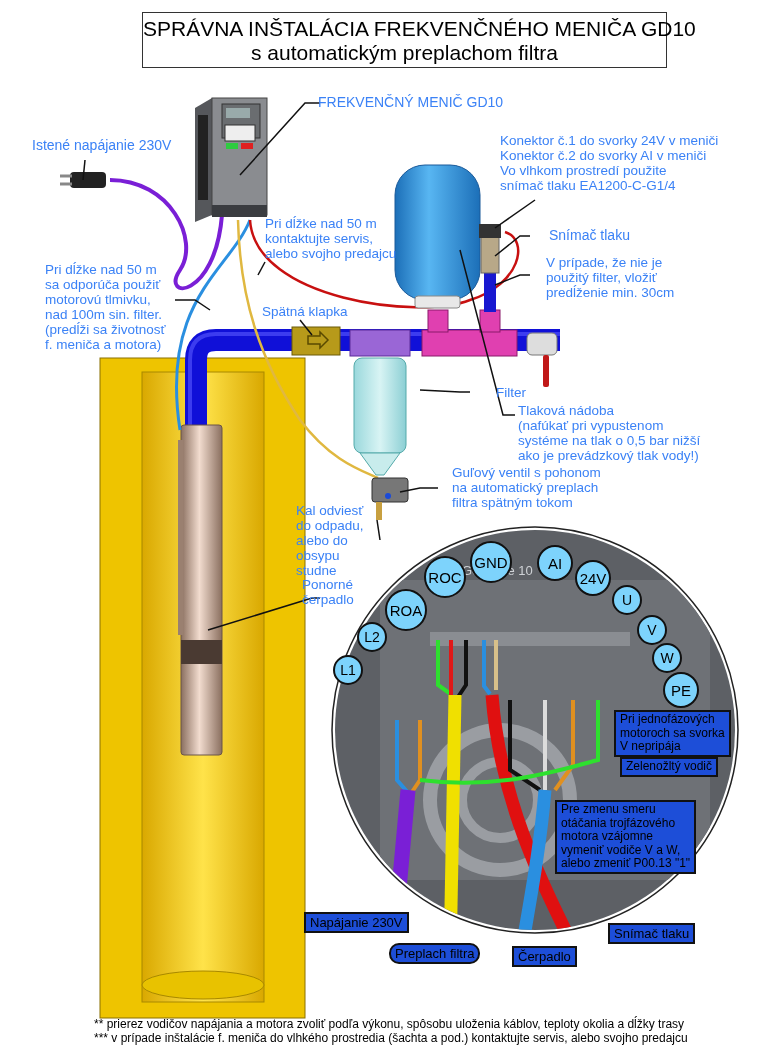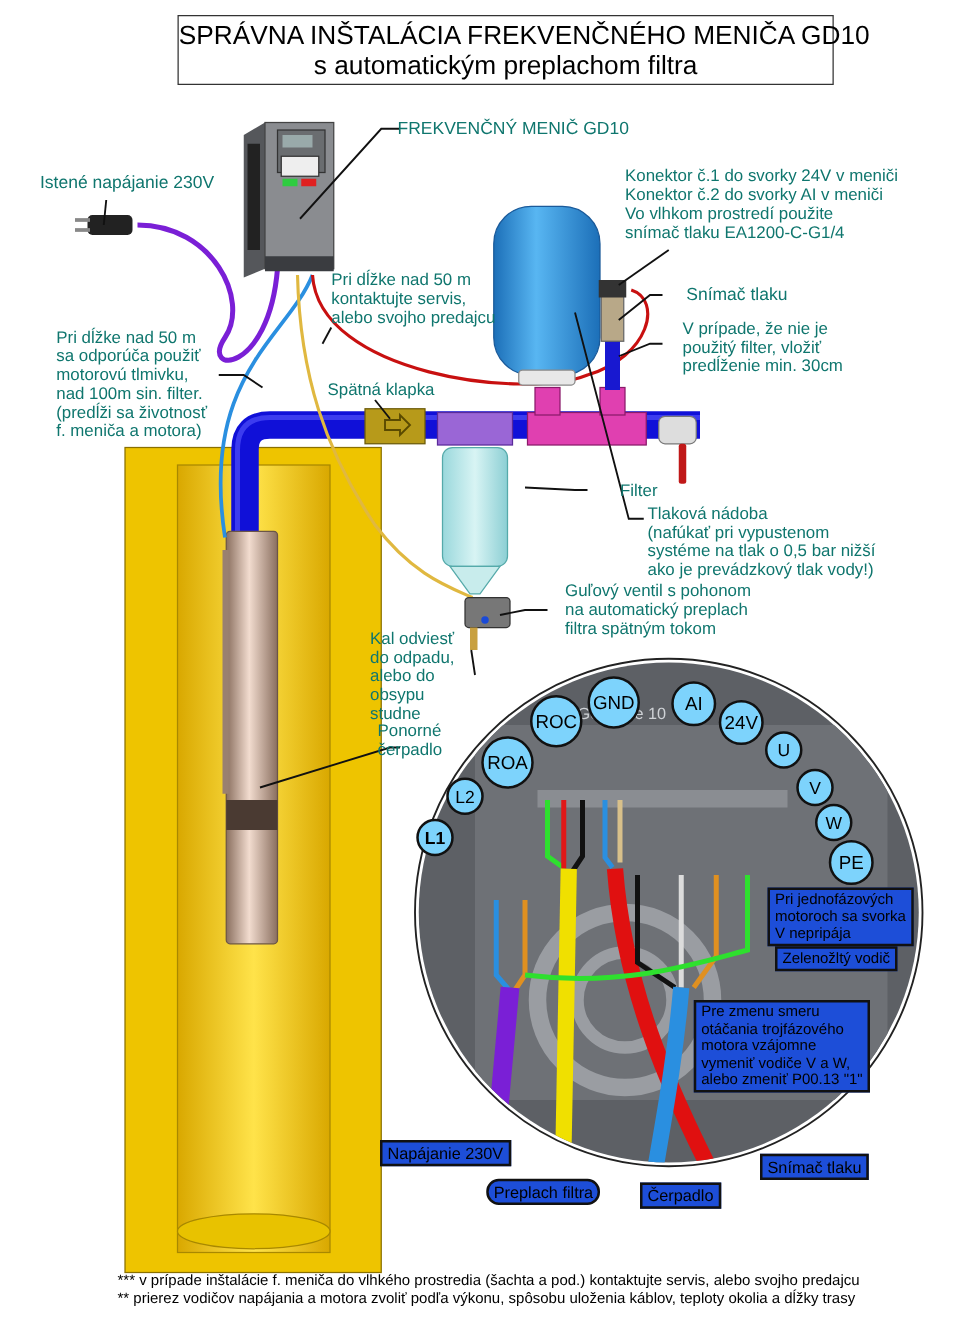--- a/index.html
+++ b/index.html
@@ -1,21 +1,21 @@
 <!DOCTYPE html>
 <html><head>
 <meta charset="utf-8">
 <style>
   html,body{margin:0;padding:0;background:#ffffff;}
   body{width:776px;height:1059px;position:relative;overflow:hidden;font-family:"Liberation Sans",sans-serif;color:#000;}
   .title-box{position:absolute;left:142px;top:12px;width:525px;height:56px;border:1.5px solid #333;box-sizing:border-box;text-align:center;background:#fff;}
   .title-box .t1{font-size:21px;line-height:24px;margin-top:4px;white-space:nowrap;}
   .title-box .t2{font-size:21px;line-height:24px;}
   svg.art{position:absolute;left:0;top:0;}
-  .lbl{position:absolute;font-size:13.5px;line-height:15px;white-space:pre;color:#0f766e;}
+  .lbl{position:absolute;font-size:13.5px;line-height:15px;white-space:pre;color:#3b82f6;}
   .tag{position:absolute;font-size:13px;line-height:15px;background:#1d4ed8;border:2px solid #111;padding:1px 4px;white-space:pre;box-sizing:border-box;}
   .tag.big{font-size:12px;line-height:13.5px;}
   .circ{position:absolute;width:36px;height:36px;border-radius:50%;background:#7dd3fc;border:2px solid #111;box-sizing:border-box;display:flex;align-items:center;justify-content:center;font-size:15px;font-weight:normal;}
   .circ.sm{width:30px;height:30px;font-size:14px;}
   .circ.lg{width:42px;height:42px;font-size:15px;}
   .foot{position:absolute;left:94px;top:1018px;font-size:12px;line-height:13.5px;white-space:pre;}
 </style>
 </head>
 <body>
 
@@ -221,31 +221,31 @@
 
 <div class="circ lg" style="left:385px;top:589px;">ROA</div>
 <div class="circ lg" style="left:424px;top:556px;">ROC</div>
 <div class="circ lg" style="left:470px;top:541px;">GND</div>
 <div class="circ" style="left:537px;top:545px;">AI</div>
 <div class="circ" style="left:575px;top:560px;">24V</div>
 <div class="circ sm" style="left:612px;top:585px;">U</div>
 <div class="circ sm" style="left:637px;top:615px;">V</div>
 <div class="circ sm" style="left:652px;top:643px;">W</div>
 <div class="circ" style="left:663px;top:672px;">PE</div>
-<div class="circ sm" style="left:333px;top:655px;font-weight:bold;">L1</div>
+<div class="circ sm" style="left:333px;top:655px;">L1</div>
 <div class="circ sm" style="left:357px;top:622px;">L2</div>
 
 <div class="tag big" style="left:614px;top:710px;">Pri jednofázových
 motoroch sa svorka
 V nepripája</div>
 <div class="tag big" style="left:620px;top:757px;">Zelenožltý vodič</div>
 <div class="tag big" style="left:555px;top:800px;">Pre zmenu smeru
 otáčania trojfázového
 motora vzájomne
 vymeniť vodiče V a W,
 alebo zmeniť P00.13 "1"</div>
 
 <div class="tag" style="left:304px;top:912px;">Napájanie 230V</div>
 <div class="tag" style="left:389px;top:943px;border-radius:10px;">Preplach filtra</div>
 <div class="tag" style="left:512px;top:946px;">Čerpadlo</div>
 <div class="tag" style="left:608px;top:923px;">Snímač tlaku</div>
 
-<div class="foot"><div>*** v prípade inštalácie f. meniča do vlhkého prostredia (šachta a pod.) kontaktujte servis, alebo svojho predajcu</div><div>** prierez vodičov napájania a motora zvoliť podľa výkonu, spôsobu uloženia káblov, teploty okolia a dĺžky trasy</div></div>
+<div class="foot"><div>** prierez vodičov napájania a motora zvoliť podľa výkonu, spôsobu uloženia káblov, teploty okolia a dĺžky trasy</div><div>*** v prípade inštalácie f. meniča do vlhkého prostredia (šachta a pod.) kontaktujte servis, alebo svojho predajcu</div></div>
 
 </body></html>

